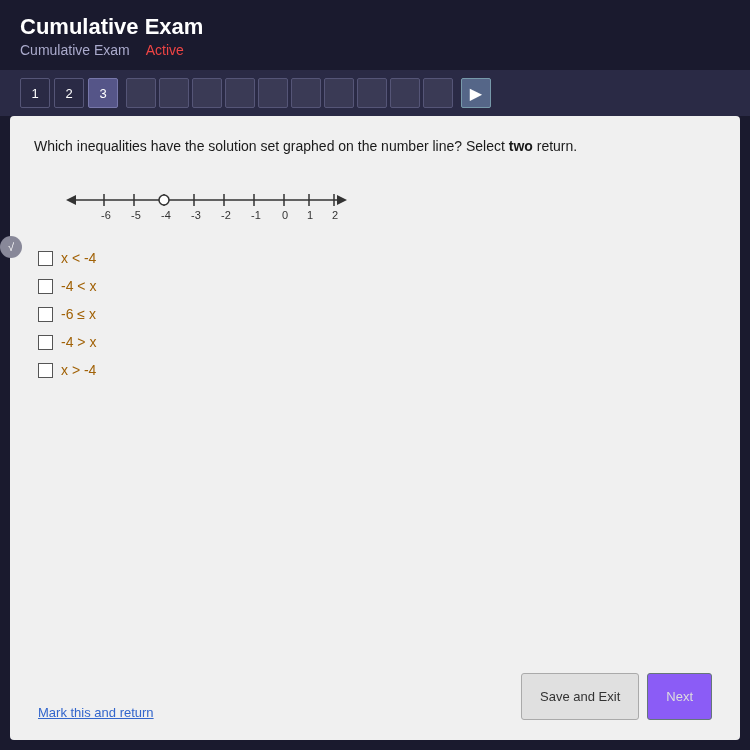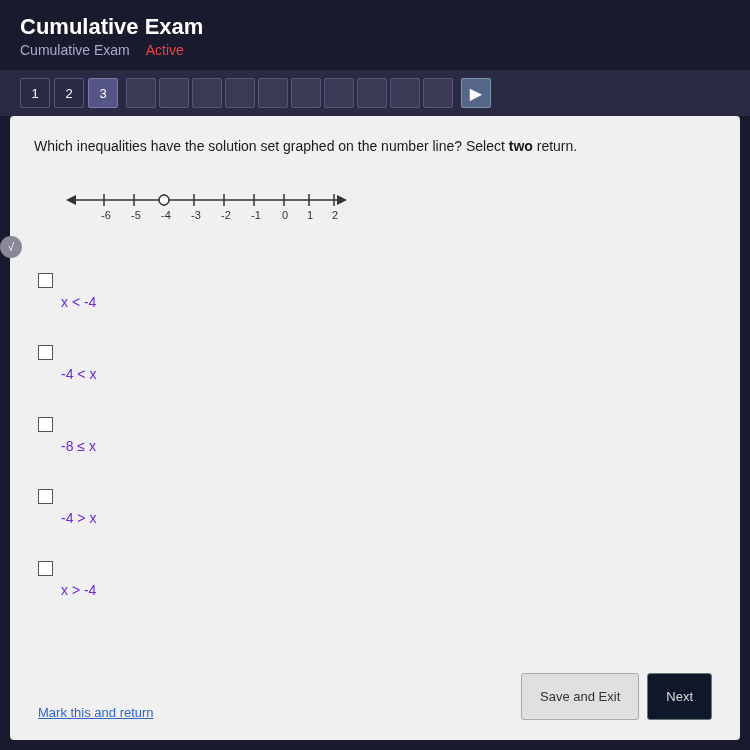--- a/index.html
+++ b/index.html
@@ -165,22 +165,21 @@
       width: 15px;
       height: 15px;
       border: 1.5px solid #555555;
       background: #ffffff;
       flex-shrink: 0;
       cursor: pointer;
     }
 
     .option-label {
       font-size: 14px;
-      color: #6d28d9;
-      margin-top: 44px;
+      color: #a16207;
     }
 
     .footer {
       display: flex;
       justify-content: space-between;
       align-items: flex-end;
       padding: 10px 4px 0 4px;
       margin-top: auto;
     }
 
@@ -200,21 +199,21 @@
       background: #e0e0e0;
       border: 1px solid #aaaaaa;
       color: #333333;
       padding: 15px 18px;
       font-size: 13px;
       cursor: pointer;
       border-radius: 3px;
     }
 
     .btn-next {
-      background: #0f172a;
+      background: #8b5cf6;
       border: 1px solid #667777;
       color: #dddddd;
       padding: 7px 18px;
       font-size: 13px;
       cursor: pointer;
       border-radius: 3px;
     }
   </style>
 </head>
 <body>
@@ -300,21 +299,21 @@
       <span class="option-label">x &lt; -4</span>
     </div>
 
     <div class="option-item">
       <div class="option-checkbox"></div>
       <span class="option-label">-4 &lt; x</span>
     </div>
 
     <div class="option-item">
       <div class="option-checkbox"></div>
-      <span class="option-label">-8 ≤ x</span>
+      <span class="option-label">-6 ≤ x</span>
     </div>
 
     <div class="option-item">
       <div class="option-checkbox"></div>
       <span class="option-label">-4 &gt; x</span>
     </div>
 
     <div class="option-item">
       <div class="option-checkbox"></div>
       <span class="option-label">x &gt; -4</span>

